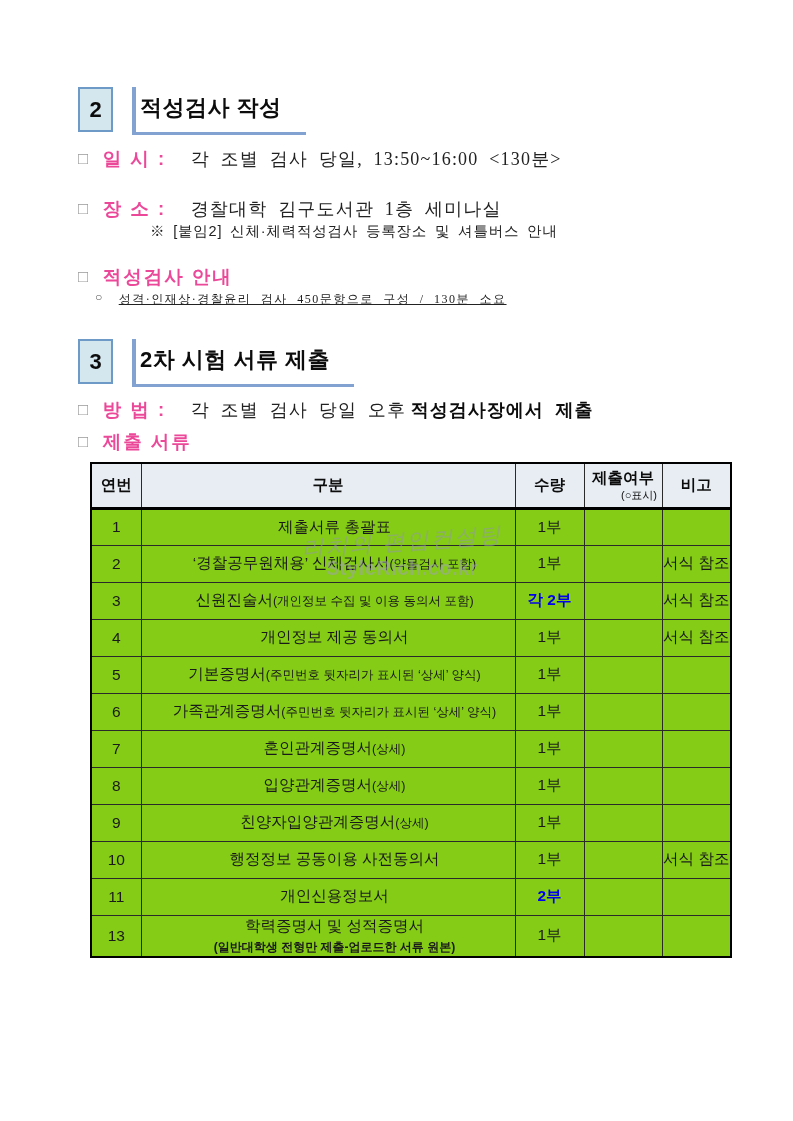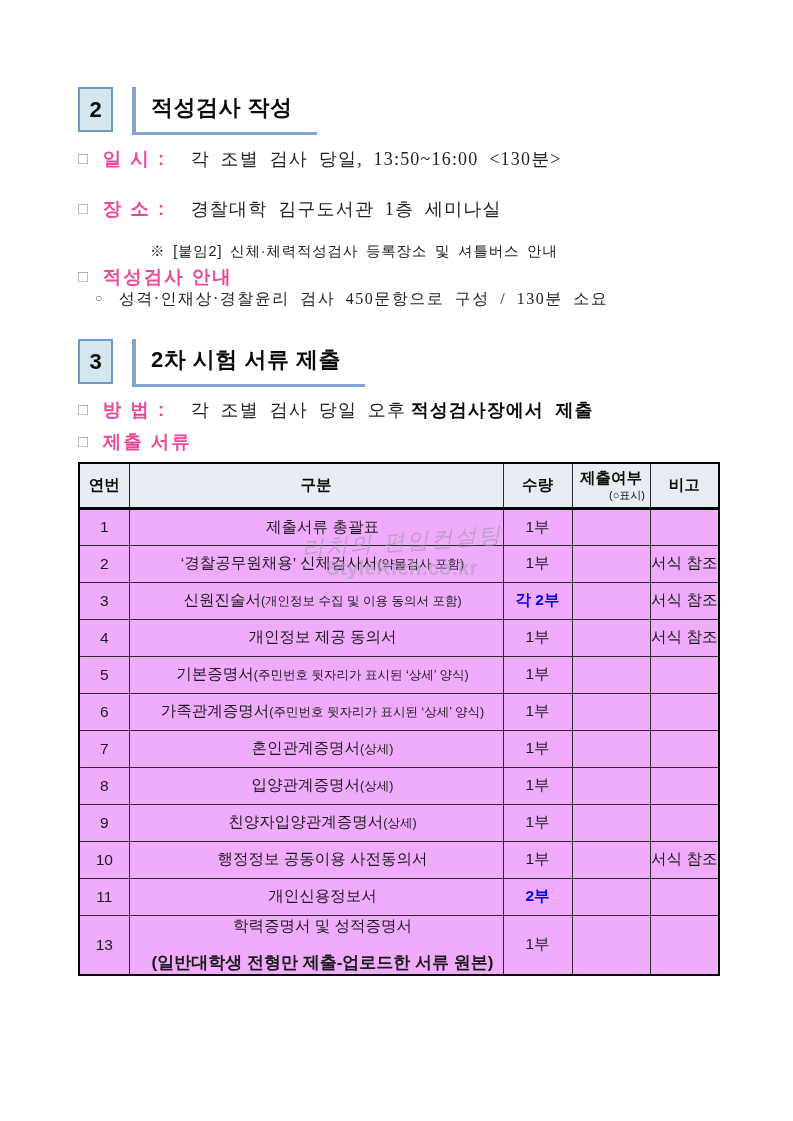--- a/index.html
+++ b/index.html
@@ -18,21 +18,21 @@
     width:35px; height:45px;
     background:#d4e6ee;
     border:2.5px solid #6d9ac7;
     display:flex; align-items:center; justify-content:center;
     font-size:22px; font-weight:bold; color:#0c0c0c;
   }
   .title-wrap {
     margin-left:19px;
     border-left:4px solid #82a3d2;
     border-bottom:3px solid #82a3d2;
-    padding:6px 24px 9px 15px;
+    padding:6px 24px 9px 4px;
     font-size:22px; font-weight:bold; color:#0c0c0c;
     letter-spacing:0.5px;
   }
 
   
   .line { position:absolute; left:78px; white-space:nowrap; }
   .cb {
     display:inline-block;
     font-size:17px; color:#9a9a9a;
     margin-right:10px; vertical-align:1px;
@@ -50,29 +50,29 @@
     font-size:14.5px; color:#222; letter-spacing:0.8px; word-spacing:3px;
     white-space:nowrap;
   }
   .guide-detail-line { position:absolute; left:95px; white-space:nowrap; }
   .circle-b {
     display:inline-block; font-size:12px; color:#555;
     margin-right:12px; vertical-align:2px;
   }
   .serif-detail {
     font-family:"Liberation Serif", serif;
-    font-size:16px; color:#222; letter-spacing:1.5px; word-spacing:5px;
+    font-size:12px; color:#222; letter-spacing:1.5px; word-spacing:5px;text-decoration:underline;
   }
 
   
   table.docs {
-    position:absolute; left:78px; top:462px;
+    position:absolute; left:90px; top:462px;
     width:640px;
     border-collapse:collapse; table-layout:fixed;
-    background:#f0abfc;
+    background:#84cc16;
   }
   table.docs col.c-no    { width:50px; }
   table.docs col.c-cat   { width:374px; }
   table.docs col.c-qty   { width:69px; }
   table.docs col.c-sub   { width:78px; }
   table.docs col.c-rem   { width:69px; }
   table.docs { border:2px solid #000; }
   table.docs th, table.docs td { border:1px solid #2a2a2a; }
   table.docs thead th {
     background:#e7edf3;
@@ -85,21 +85,21 @@
   table.docs tbody td {
     height:37px;
     font-size:15.5px; color:#1a1a1a;
     text-align:center; vertical-align:middle;
   }
   td.cat { text-align:center; padding-left:13px; }
   .sub { font-size:12.5px; color:#1a1a1a; }
   td.qty-blue { color:#0000ee !important; font-weight:bold; }
   td.remark { font-size:12.5px; }
   tr.tall td { height:57px; }
-  .cat-line2 { font-weight:bold; font-size:17px; margin-top:14px; }
+  .cat-line2 { font-weight:bold; font-size:12px; margin-top:2px; }
 
   
   .watermark {
     position:absolute; left:297px; top:527px; width:210px;
     text-align:center; z-index:5; pointer-events:none;
   }
   .wm1 {
     font-family:"DejaVu Serif", serif; font-style:italic;
     font-size:22px; color:rgba(148,153,163,0.55);
     transform:rotate(-4deg); letter-spacing:2px;
@@ -127,21 +127,21 @@
     <span class="lbl">일 시 :</span>
     <span class="val">각 조별 검사 당일, 13:50~16:00 &lt;130분&gt;</span>
   </div>
 
   <div class="line" style="top:196px;">
     <span class="cb">□</span>
     <span class="lbl">장 소 :</span>
     <span class="val">경찰대학 김구도서관 1층 세미나실</span>
   </div>
 
-  <div class="note-line" style="top:222px;margin-top:20px;">※ [붙임2] 신체·체력적성검사 등록장소 및 셔틀버스 안내</div>
+  <div class="note-line" style="top:222px;">※ [붙임2] 신체·체력적성검사 등록장소 및 셔틀버스 안내</div>
 
   <div class="line" style="top:252px;margin-top:12px;">
     <span class="cb">□</span>
     <span class="lbl">적성검사 안내</span>
   </div>
 
   <div class="guide-detail-line" style="top:289px;">
     <span class="circle-b">○</span>
     <span class="serif-detail">성격·인재상·경찰윤리 검사 450문항으로 구성 / 130분 소요</span>
   </div>

